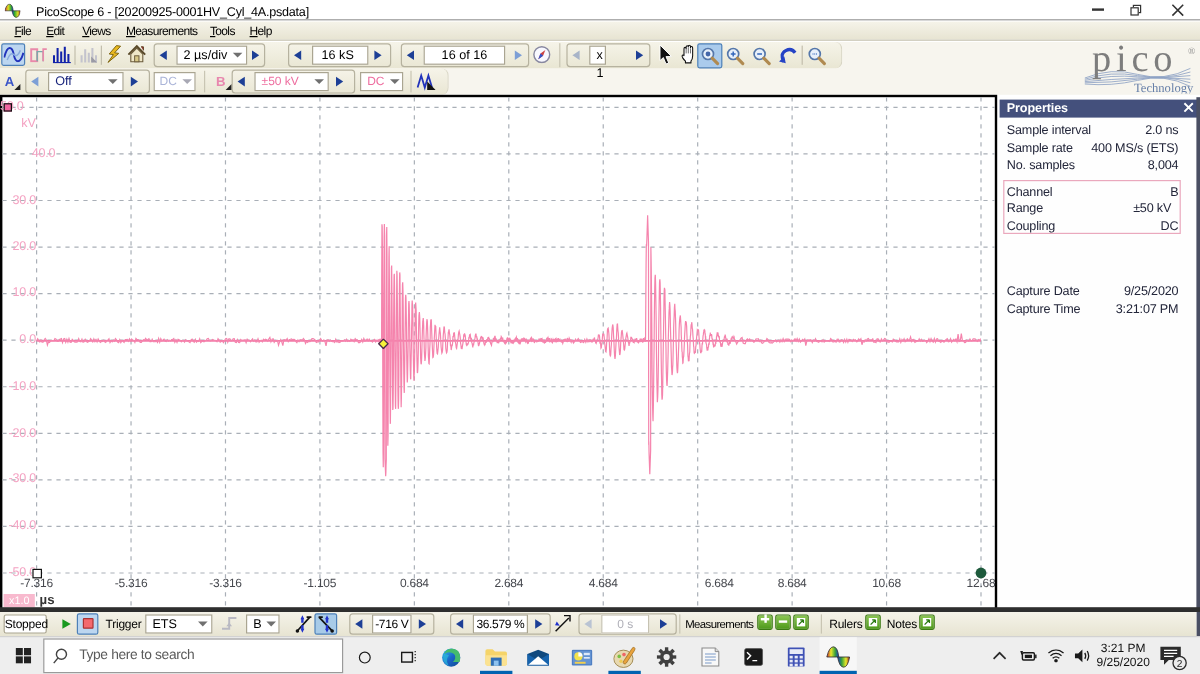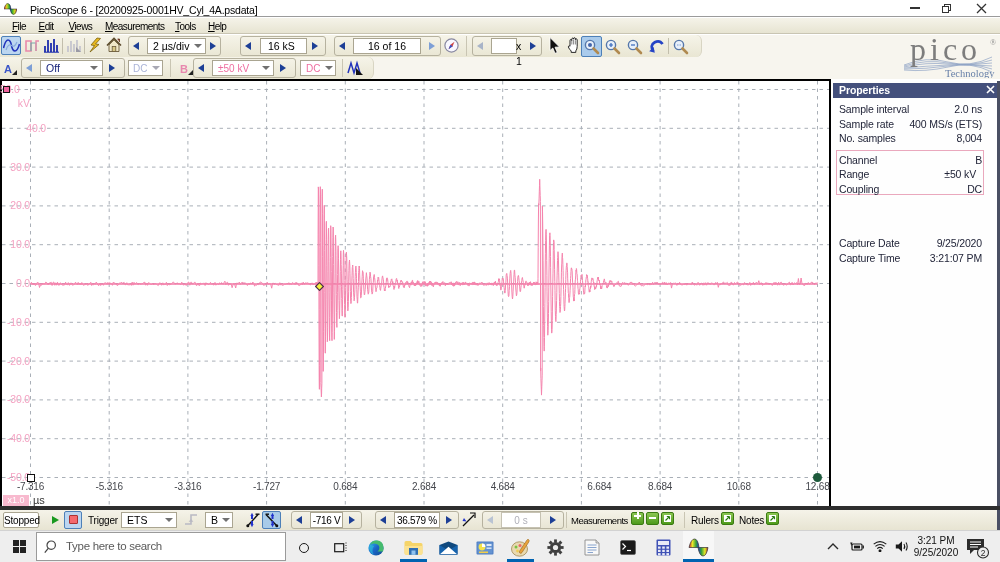--- a/index.html
+++ b/index.html
@@ -91,21 +91,21 @@
 <svg class="abs" style="left:444px;top:38px" width="15" height="15" viewBox="0 0 15 15">
 <circle cx="7.5" cy="7.5" r="6.6" fill="#f8f8ff" stroke="#8888a0" stroke-width="1.2"></circle>
 <g transform="rotate(38 7.5 7.5)">
       <path d="M7.5 2.7 L8.9 7.5 L7.5 12.3 L6.1 7.5 Z" fill="#cc4444"></path>
 <path d="M7.5 12.3 L8.9 7.5 L6.1 7.5 Z" fill="#3355cc"></path>
     </g>
 </svg>
 <div class="abs" style="left:466px;top:36px;width:1px;height:20px;background:#c9c5b3"></div>
 <div class="grp" style="left:472px;top:36px;width:70px;height:20px"></div>
 <div style="position:absolute;left:477px;top:42px;width:0;height:0;border-top:4px solid transparent;border-bottom:4px solid transparent;border-right:6px solid #a8b4c8"></div>
-<div class="whitebox tt" style="left:491px;top:38px;width:14px;height:16px;line-height:15px;padding-left:24px;font-size:10.5px">x 1</div>
+<div class="whitebox tt" style="left:491px;top:38px;width:14px;height:16px;line-height:15px;padding-left:5px;font-size:10.5px">x 1</div>
 <div style="position:absolute;left:530px;top:42px;width:0;height:0;border-top:4px solid transparent;border-bottom:4px solid transparent;border-left:6px solid #1d3f96"></div>
 <svg class="abs" style="left:549px;top:37px" width="12" height="17" viewBox="0 0 12 17">
 <path d="M1 0.5 L10.5 10 L6 10.2 L8.3 15.5 L6 16.3 L3.8 11 L1 13.5 Z" fill="#111" stroke="#fff" stroke-width="0.8"></path>
 </svg>
 <svg class="abs" style="left:566px;top:37px" width="15" height="17" viewBox="0 0 15 17">
 <path d="M4 8.8 L4 3.6 Q4 2.5 4.9 2.5 Q5.8 2.5 5.8 3.6 L5.8 2.2 Q5.8 1.1 6.7 1.1 Q7.6 1.1 7.6 2.2 L7.6 1.8 Q7.6 0.7 8.5 0.7 Q9.4 0.7 9.4 1.9 L9.4 2.6 Q9.4 1.7 10.3 1.8 Q11.2 1.9 11.2 3 L11.2 9.4 Q11.2 12.4 9.8 13.9 L9.8 15.4 L5.2 15.4 L5.2 14 Q3.8 12.6 2.8 11 Q2 9.6 2.7 9 Q3.4 8.5 4 9.3 Z" fill="#fff" stroke="#111" stroke-width="0.9" stroke-linejoin="round"></path>
 <path d="M5.8 4 L5.8 7.5 M7.6 3 L7.6 7.5 M9.4 3.2 L9.4 7.5" stroke="#111" stroke-width="0.5" fill="none"></path>
 </svg>
 <div class="abs" style="left:581px;top:36px;width:21px;height:21px;background:#aacbec;border:1px solid #4d80b8;border-radius:2px"></div>
 <svg class="abs" style="left:584px;top:39px" width="16" height="16" viewBox="0 0 16 16">
@@ -207,30 +207,30 @@
 <div class="abs" style="left:0;top:277.0px;width:30px;text-align:right;font-size:10.5px;letter-spacing:-0.2px;color:#f4a2c2">0.0</div>
 <div class="abs" style="left:0;top:315.79999999999995px;width:30px;text-align:right;font-size:10.5px;letter-spacing:-0.2px;color:#f4a2c2">-10.0</div>
 <div class="abs" style="left:0;top:354.59999999999997px;width:30px;text-align:right;font-size:10.5px;letter-spacing:-0.2px;color:#f4a2c2">-20.0</div>
 <div class="abs" style="left:0;top:393.4px;width:30px;text-align:right;font-size:10.5px;letter-spacing:-0.2px;color:#f4a2c2">-30.0</div>
 <div class="abs" style="left:0;top:432.2px;width:30px;text-align:right;font-size:10.5px;letter-spacing:-0.2px;color:#f4a2c2">-40.0</div>
 <div class="abs" style="left:0;top:471.0px;width:30px;text-align:right;font-size:10.5px;letter-spacing:-0.2px;color:#f4a2c2">-50.0</div>
 <div class="abs" style="left:0;top:97px;width:30px;text-align:right;font-size:10.5px;color:#f4a2c2">kV</div>
 <div class="abs" style="left:0.5px;top:481px;width:60px;text-align:center;font-size:10px;letter-spacing:-0.2px;color:#46484e">-7.316</div>
 <div class="abs" style="left:79.2px;top:481px;width:60px;text-align:center;font-size:10px;letter-spacing:-0.2px;color:#46484e">-5.316</div>
 <div class="abs" style="left:157.9px;top:481px;width:60px;text-align:center;font-size:10px;letter-spacing:-0.2px;color:#46484e">-3.316</div>
-<div class="abs" style="left:236.60000000000002px;top:481px;width:60px;text-align:center;font-size:10px;letter-spacing:-0.2px;color:#46484e">-1.727</div>
+<div class="abs" style="left:236.60000000000002px;top:481px;width:60px;text-align:center;font-size:10px;letter-spacing:-0.2px;color:#46484e">-1.105</div>
 <div class="abs" style="left:315.3px;top:481px;width:60px;text-align:center;font-size:10px;letter-spacing:-0.2px;color:#46484e">0.684</div>
 <div class="abs" style="left:394.0px;top:481px;width:60px;text-align:center;font-size:10px;letter-spacing:-0.2px;color:#46484e">2.684</div>
 <div class="abs" style="left:472.70000000000005px;top:481px;width:60px;text-align:center;font-size:10px;letter-spacing:-0.2px;color:#46484e">4.684</div>
 <div class="abs" style="left:551.4px;top:481px;width:60px;text-align:right;font-size:10px;letter-spacing:-0.2px;color:#46484e">6.684</div>
 <div class="abs" style="left:630.1px;top:481px;width:60px;text-align:center;font-size:10px;letter-spacing:-0.2px;color:#46484e">8.684</div>
 <div class="abs" style="left:708.8000000000001px;top:481px;width:60px;text-align:center;font-size:10px;letter-spacing:-0.2px;color:#46484e">10.68</div>
 <div class="abs" style="left:787.5px;top:481px;width:60px;text-align:center;font-size:10px;letter-spacing:-0.2px;color:#46484e">12.68</div>
 <div class="abs" style="left:3px;top:495px;width:26px;height:11px;background:#f8b9ce;color:#fff;font-size:9px;text-align:center;line-height:11px">x1.0</div>
-<div class="abs" style="left:33px;top:494px;font-size:11px;font-weight:normal;color:#333">µs</div>
+<div class="abs" style="left:33px;top:494px;font-size:11px;font-weight:bold;color:#333">µs</div>
 <div class="abs" style="left:3px;top:86px;width:7px;height:7px;background:#f0649f;border:1.3px solid #111"></div>
 <div class="abs" style="left:26.5px;top:473.5px;width:8px;height:8px;background:#fff;border:1.5px solid #111"></div>
 <div class="abs" style="left:812.5px;top:473px;width:9px;height:9px;background:#1e5a3c;border-radius:50%"></div>
 <svg class="abs" style="left:315px;top:282px" width="9" height="9" viewBox="0 0 9 9">
     <path d="M4.5 0.6 L8.4 4.5 L4.5 8.4 L0.6 4.5 Z" fill="#f6f23a" stroke="#4a2d4a" stroke-width="1.1"></path>
   </svg>
 <div class="abs" style="left:833px;top:81px;width:165px;height:425px;background:#fefefe"></div>
 <div class="abs" style="left:833px;top:82.5px;width:165px;height:15px;background:#44507c"></div>
 <div class="abs" style="left:839px;top:84px;font-size:10.5px;font-weight:bold;color:#fff;letter-spacing:-0.1px">Properties</div>
 <svg class="abs" style="left:986px;top:85px" width="9" height="9" viewBox="0 0 9 9">

